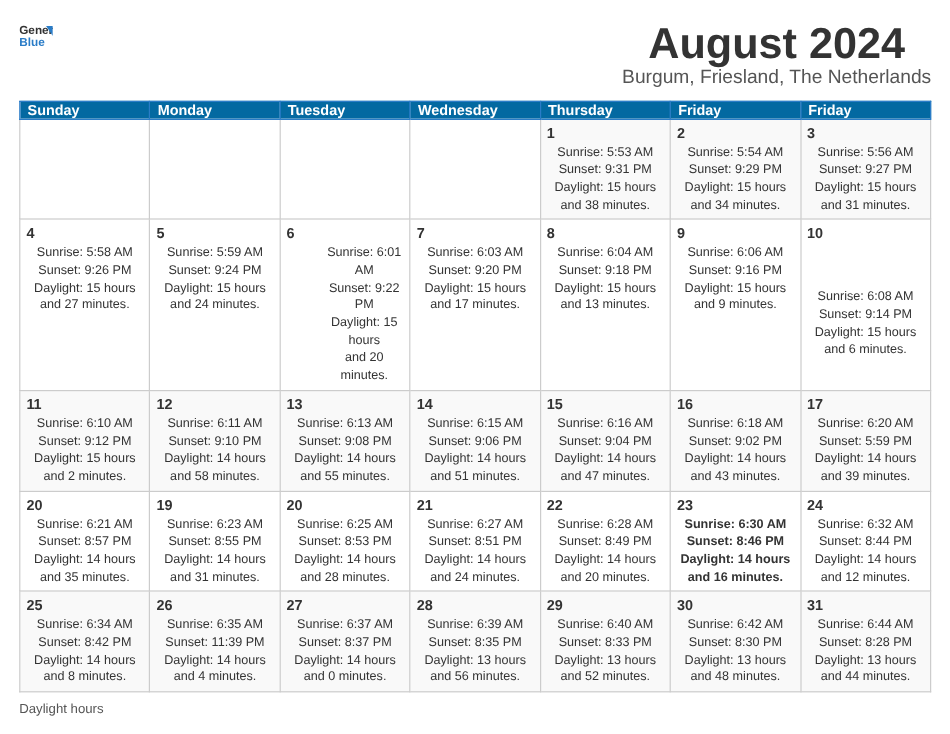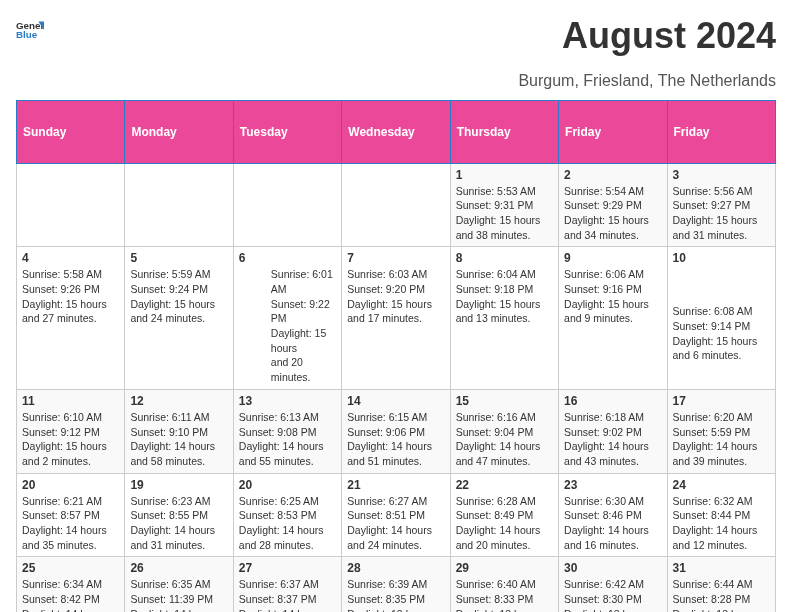--- a/index.html
+++ b/index.html
@@ -19,43 +19,43 @@
     .logo {
       display: flex;
       align-items: center;
       gap: 4px;
     }
     .logo-icon {
       width: 28px;
       height: 28px;
     }
     .title-area {
-      text-align: right;
+      text-align: center;
     }
     .main-title {
       font-size: 36px;
       font-weight: bold;
       color: #333;
       line-height: 1.1;
     }
     .sub-title {
       font-size: 16px;
       color: #555;
-      margin-top: 16px;
+      margin-top: 0;
     }
     .calendar-table {
       width: 100%;
       border-collapse: collapse;
       font-size: 11px;
     }
     .calendar-table thead th {
-      background-color: #ec4899;
+      background-color: #0369a1;
       color: #fff;
       text-align: left;
-      padding: 24px 6px;
+      padding: 0 6px;
       font-size: 12px;
       border: 1px solid #2a7cc7;
     }
     .calendar-table tbody td {
       border: 1px solid #ccc;
       vertical-align: top;
       padding: 4px 5px;
       width: calc(100% / 7);
       min-height: 80px;
       background: #fff;
@@ -66,20 +66,21 @@
     .day-number {
       font-weight: bold;
       font-size: 12px;
       color: #333;
       margin-bottom: 2px;
     }
     .day-detail {
       font-size: 10.5px;
       color: #333;
       line-height: 1.4;
+      text-align: center;
     }
     .empty-cell {
       background: #fff !important;
     }
     .footer-note {
       margin-top: 8px;
       font-size: 11px;
       color: #555;
     }
   </style>
@@ -273,21 +274,21 @@
         </td>
         <td>
           <div class="day-number">22</div>
           <div class="day-detail" style="white-space: pre-line;">Sunrise: 6:28 AM
 Sunset: 8:49 PM
 Daylight: 14 hours
 and 20 minutes.</div>
         </td>
         <td>
           <div class="day-number">23</div>
-          <div class="day-detail" style="white-space: pre-line;">Sunrise: 6:30 AM
+          <div class="day-detail" style="white-space: pre-line; font-weight: bold;">Sunrise: 6:30 AM
 Sunset: 8:46 PM
 Daylight: 14 hours
 and 16 minutes.</div>
         </td>
         <td>
           <div class="day-number">24</div>
           <div class="day-detail" style="white-space: pre-line;">Sunrise: 6:32 AM
 Sunset: 8:44 PM
 Daylight: 14 hours
 and 12 minutes.</div>

